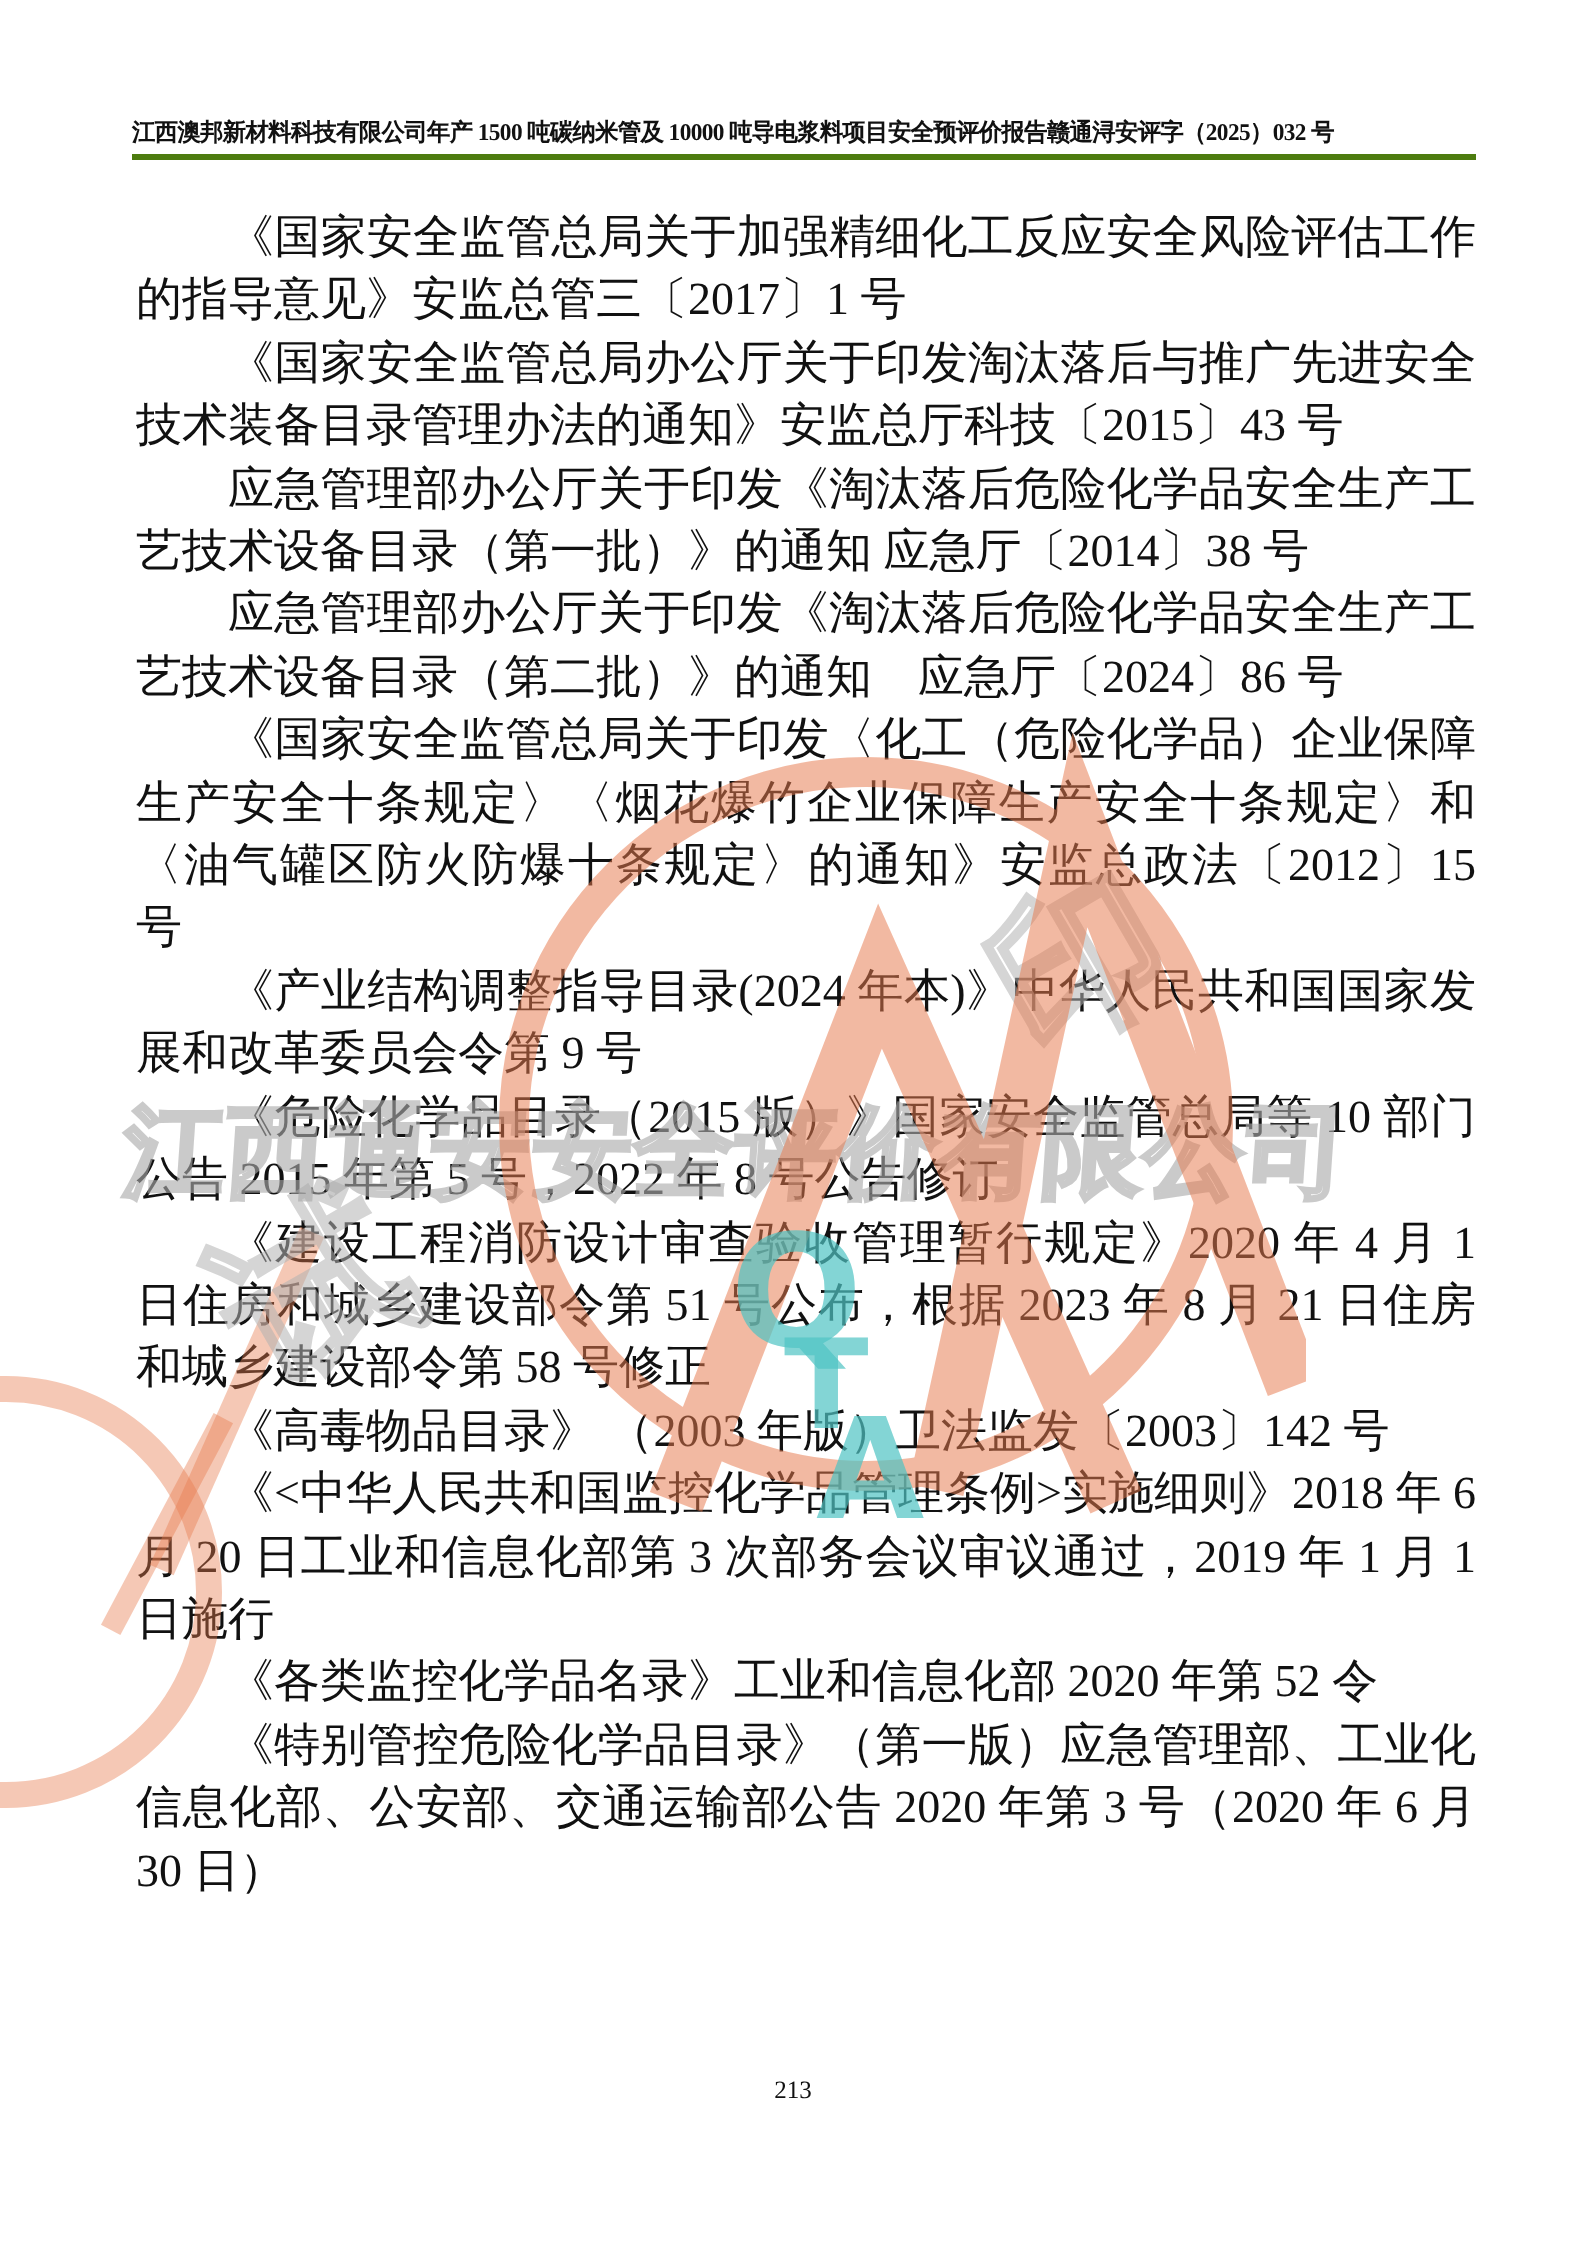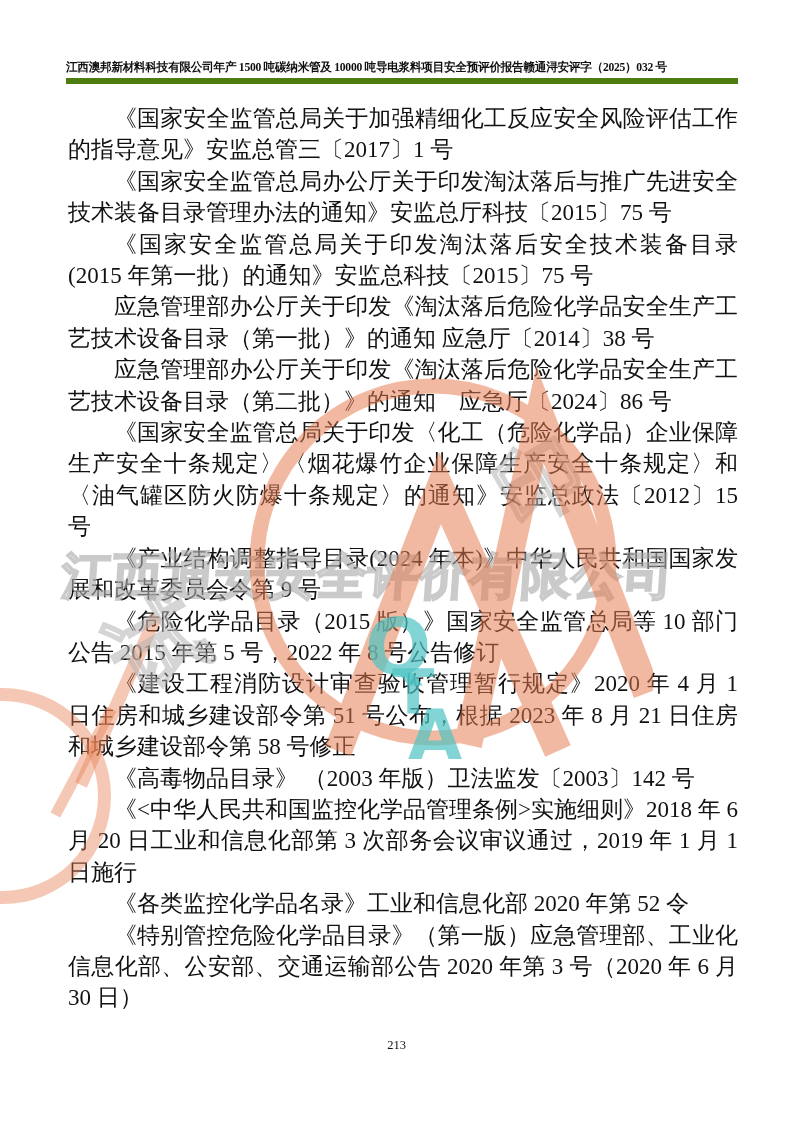--- a/index.html
+++ b/index.html
@@ -8,21 +8,21 @@
     background: #ffffff;
     position: relative;
     overflow: hidden;
     font-family: "Liberation Serif", "DejaVu Serif", serif;
     color: #111;
   }
   
   .page-header {
     position: absolute;
     left: 66px; top: 57px; width: 672px;
-    border-bottom: 6px solid #4d7c0f;
+    border-bottom: 3px solid #4d7c0f;
     padding-bottom: 2px;
     white-space: nowrap;
   }
   .page-header span {
     display: inline-block;
     font-size: 12px;
     font-weight: bold;
     letter-spacing: -0.3px;
     transform: scaleX(0.97);
     transform-origin: left center;
@@ -90,22 +90,21 @@
 </style>
 </head>
 <body>
 
 <div class="page-header">
   <span>江西澳邦新材料科技有限公司年产 1500 吨碳纳米管及 10000 吨导电浆料项目安全预评价报告赣通浔安评字（2025）032 号</span>
 </div>
 
 <div class="doc-body">
     <p class="para">《国家安全监管总局关于加强精细化工反应安全风险评估工作的指导意见》安监总管三〔2017〕1 号</p>
-    <p class="para">《国家安全监管总局办公厅关于印发淘汰落后与推广先进安全技术装备目录管理办法的通知》安监总厅科技〔2015〕75 号</p>
-    <p class="para">《国家安全监管总局关于印发淘汰落后安全技术装备目录(2015 年第一批）的通知》安监总科技〔2015〕75 号</p>
+    <p class="para">《国家安全监管总局办公厅关于印发淘汰落后与推广先进安全技术装备目录管理办法的通知》安监总厅科技〔2015〕43 号</p>
     <p class="para">应急管理部办公厅关于印发《淘汰落后危险化学品安全生产工艺技术设备目录（第一批）》的通知 应急厅〔2014〕38 号</p>
     <p class="para">应急管理部办公厅关于印发《淘汰落后危险化学品安全生产工艺技术设备目录（第二批）》的通知　应急厅〔2024〕86 号</p>
     <p class="para">《国家安全监管总局关于印发〈化工（危险化学品）企业保障生产安全十条规定〉〈烟花爆竹企业保障生产安全十条规定〉和〈油气罐区防火防爆十条规定〉的通知》安监总政法〔2012〕15 号</p>
     <p class="para">《产业结构调整指导目录(2024 年本)》中华人民共和国国家发展和改革委员会令第 9 号</p>
     <p class="para">《危险化学品目录（2015 版）》国家安全监管总局等 10 部门公告 2015 年第 5 号，2022 年 8 号公告修订</p>
     <p class="para">《建设工程消防设计审查验收管理暂行规定》2020 年 4 月 1 日住房和城乡建设部令第 51 号公布，根据 2023 年 8 月 21 日住房和城乡建设部令第 58 号修正</p>
     <p class="para">《高毒物品目录》 （2003 年版）卫法监发〔2003〕142 号</p>
     <p class="para">《&lt;中华人民共和国监控化学品管理条例&gt;实施细则》2018 年 6 月 20 日工业和信息化部第 3 次部务会议审议通过，2019 年 1 月 1 日施行</p>
     <p class="para">《各类监控化学品名录》工业和信息化部 2020 年第 52 令</p>
     <p class="para">《特别管控危险化学品目录》（第一版）应急管理部、工业化信息化部、公安部、交通运输部公告 2020 年第 3 号（2020 年 6 月 30 日）</p>

